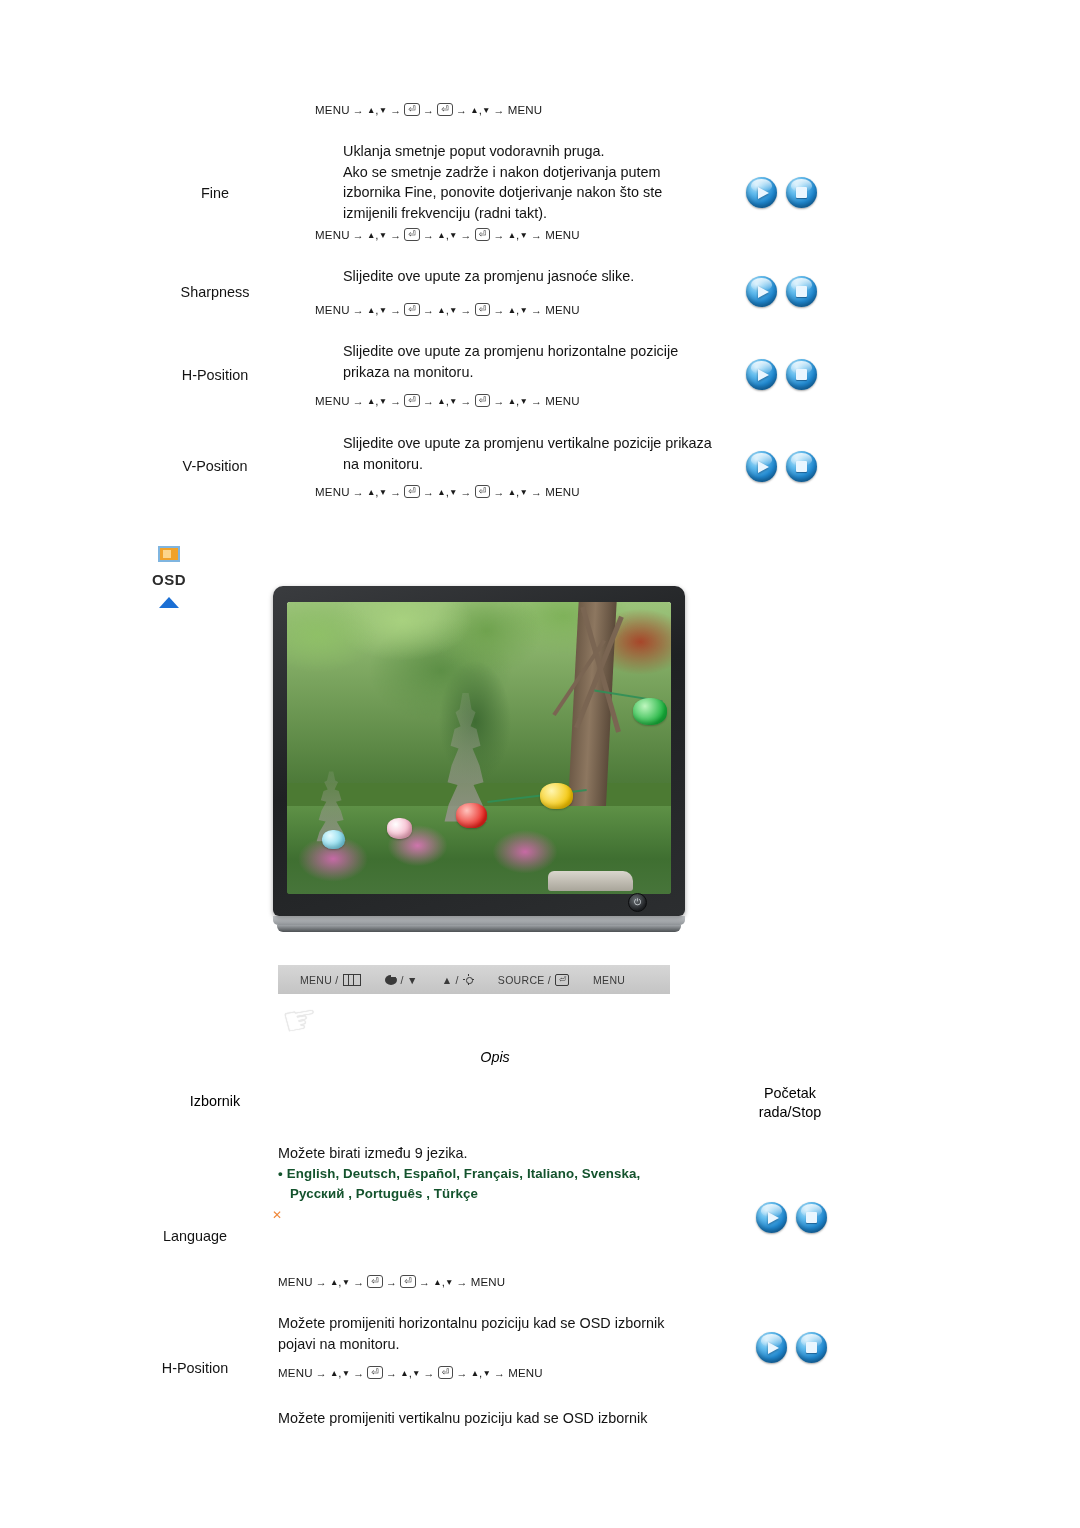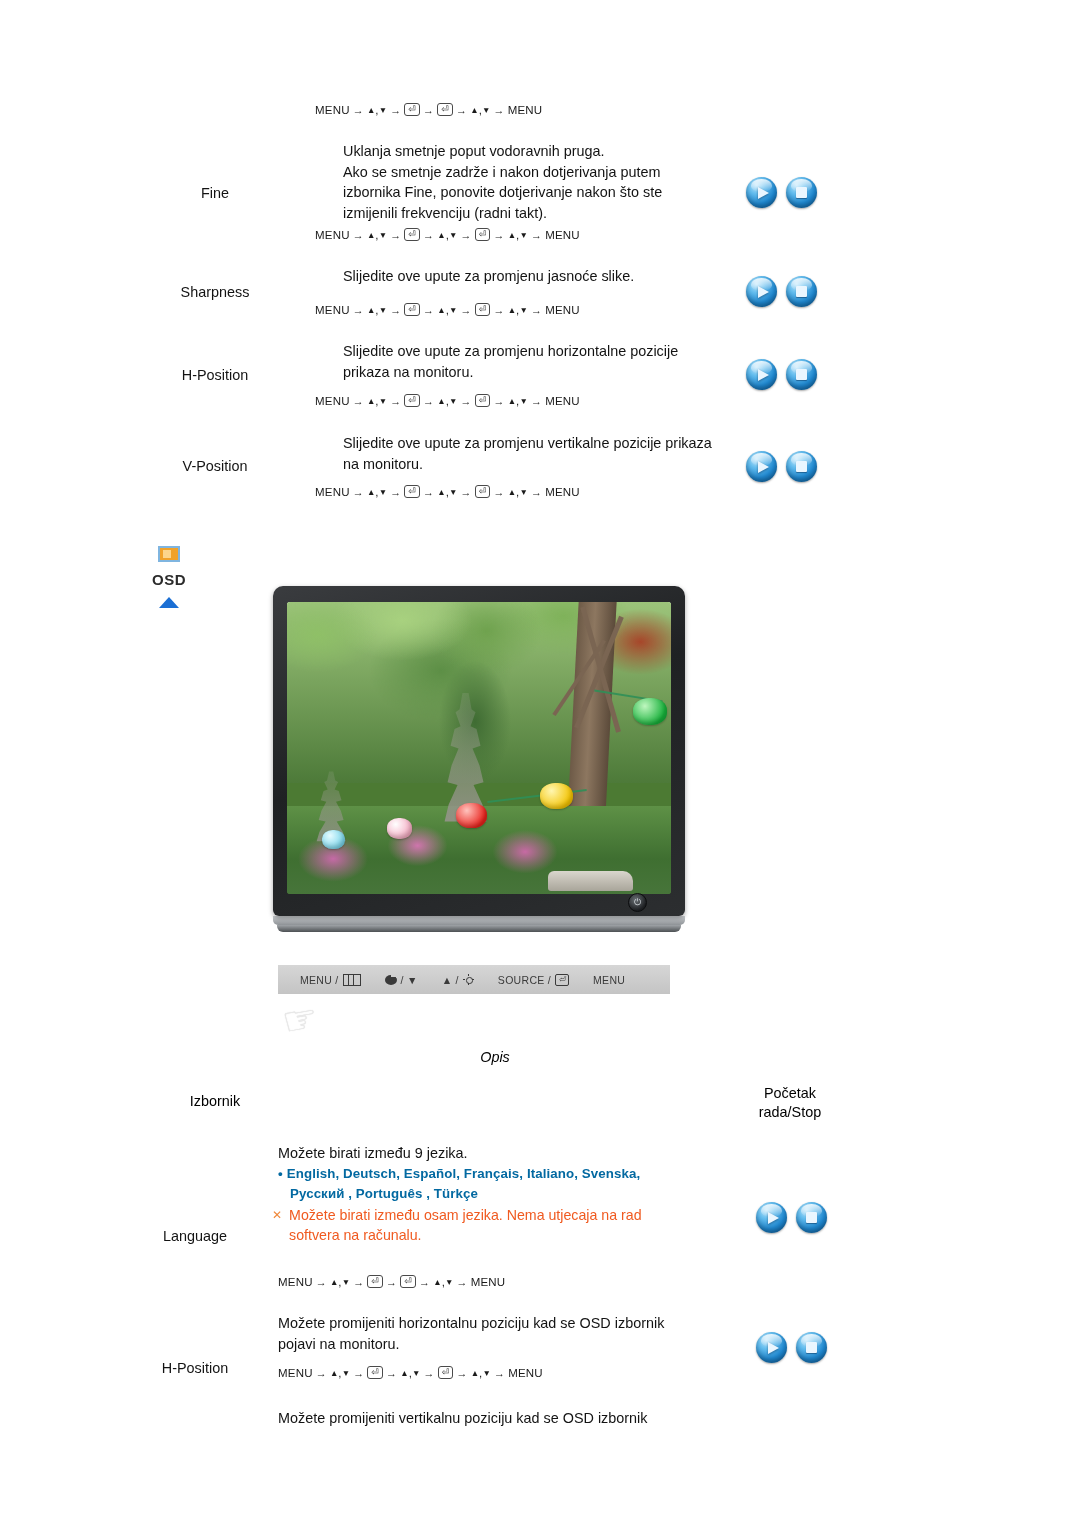--- a/index.html
+++ b/index.html
@@ -283,21 +283,21 @@
   
   .thead { position: absolute; }
   .thead .cell { position: absolute; text-align: center; font-size: 14.4px; line-height: 19px; }
 
   .brow { position: absolute; }
   .blabel { position: absolute; width: 150px; text-align: center; margin-top: 20px; }
   .bbody  { position: absolute; left: 278px; }
 
   .langlist {
     font-size: 13.3px; font-weight: bold; line-height: 20px;
-    color: #0369a1; letter-spacing: .1px;
+    color: #14532d; letter-spacing: .1px;
   }
   .langlist .bul { margin-right: 4px; }
   .warn {
     color: #f05a20; font-size: 14.2px; line-height: 19.5px;
     display: flex; gap: 7px; align-items: flex-start;
   }
   .warn .x { color: #f0883a; font-size: 12px; line-height: 19.5px; }
 </style>
 </head>
 <body>
@@ -470,22 +470,20 @@
 
   <div class="desc bbody" style="top:1143px;width:470px;">Možete birati između 9 jezika.</div>
 
   <div class="langlist" style="position:absolute;left:278px;top:1164px;width:430px;">
     <span class="bul">•</span><span>English, Deutsch, Español, Français,  Italiano, Svenska,</span><br>
     <span style="margin-left:12px;display:inline-block;">Русский , Português , Türkçe</span>
   </div>
 
   <div class="warn" style="position:absolute;left:272px;top:1206px;width:430px;">
     <span class="x">✕</span>
-    <span style="white-space:pre-line;">Možete birati između osam jezika. Nema utjecaja na rad
-softvera na računalu.</span>
   </div>
 
   <div class="keyline" style="position:absolute;left:278px;top:1275px;">
     <span>MENU</span><span class="arw">→</span><span class="tri">▲</span>,<span class="tri">▼</span><span class="arw">→</span><span class="kb">⏎</span><span class="arw">→</span><span class="kb">⏎</span><span class="arw">→</span><span class="tri">▲</span>,<span class="tri">▼</span><span class="arw">→</span><span>MENU</span>
   </div>
 
   <div class="btns" style="left:756px;top:1202px;">
     <div class="gbtn">
         <span class="gly">
           <i class="play"></i>

